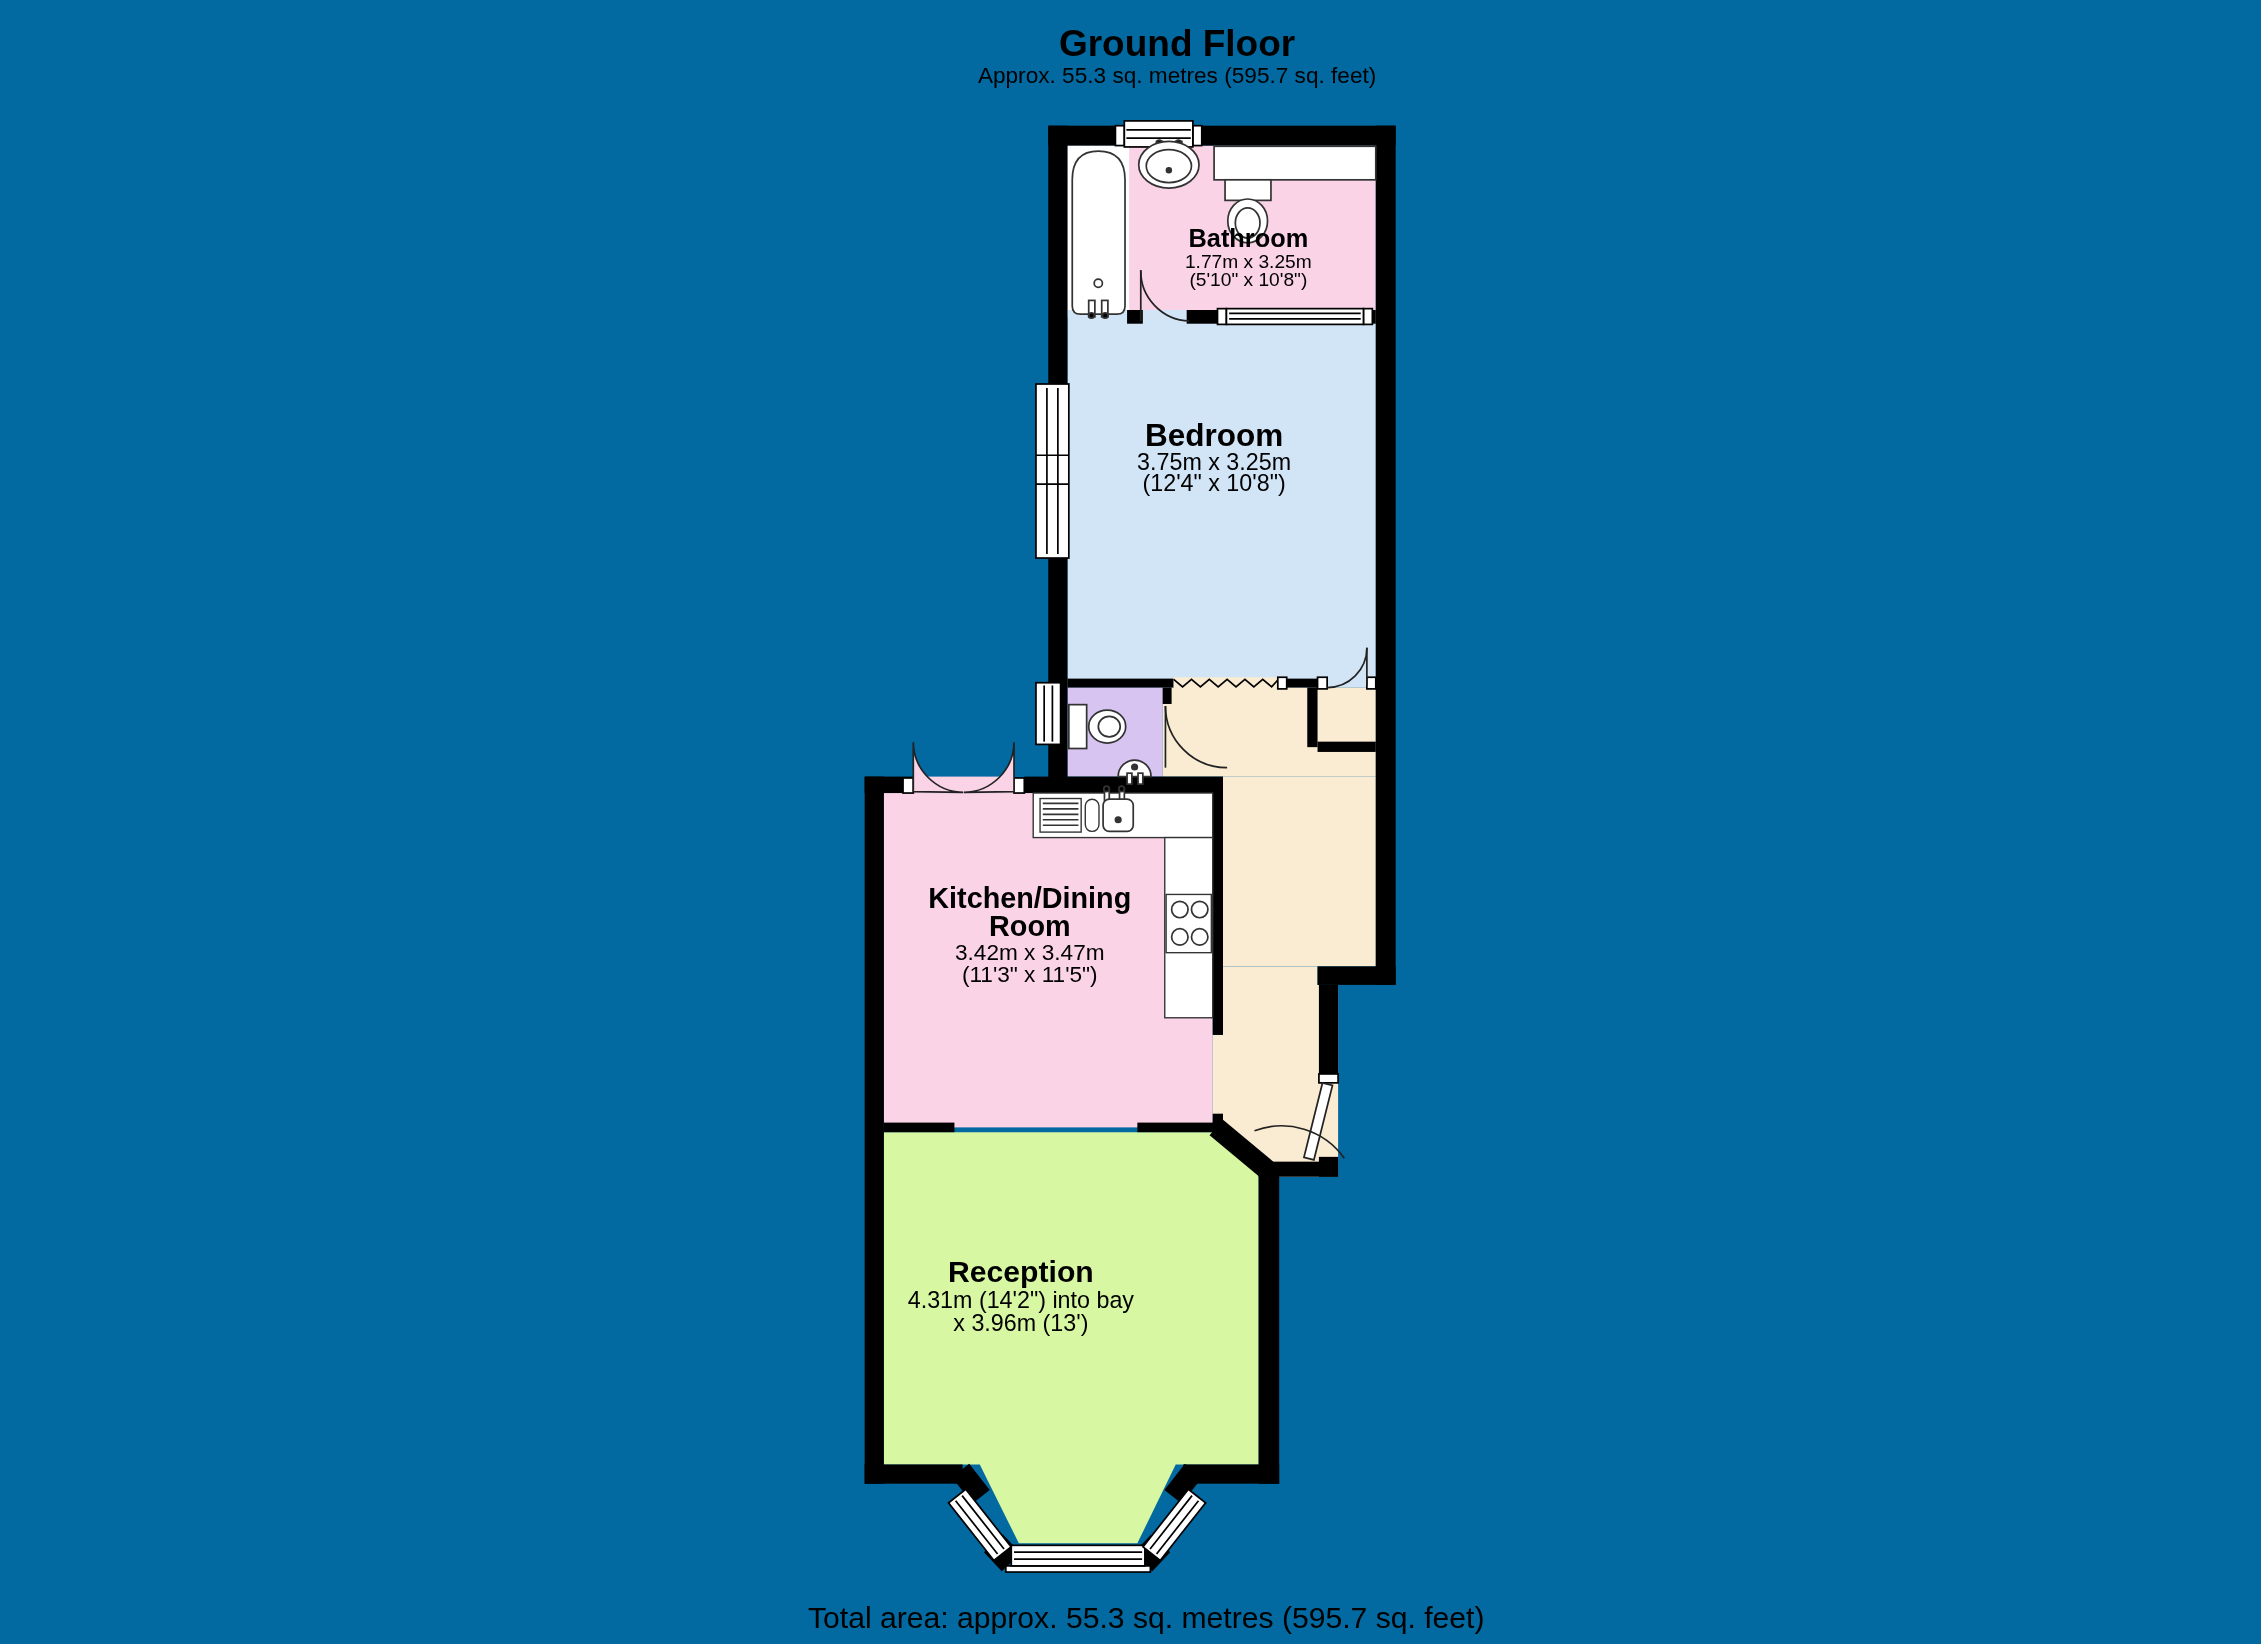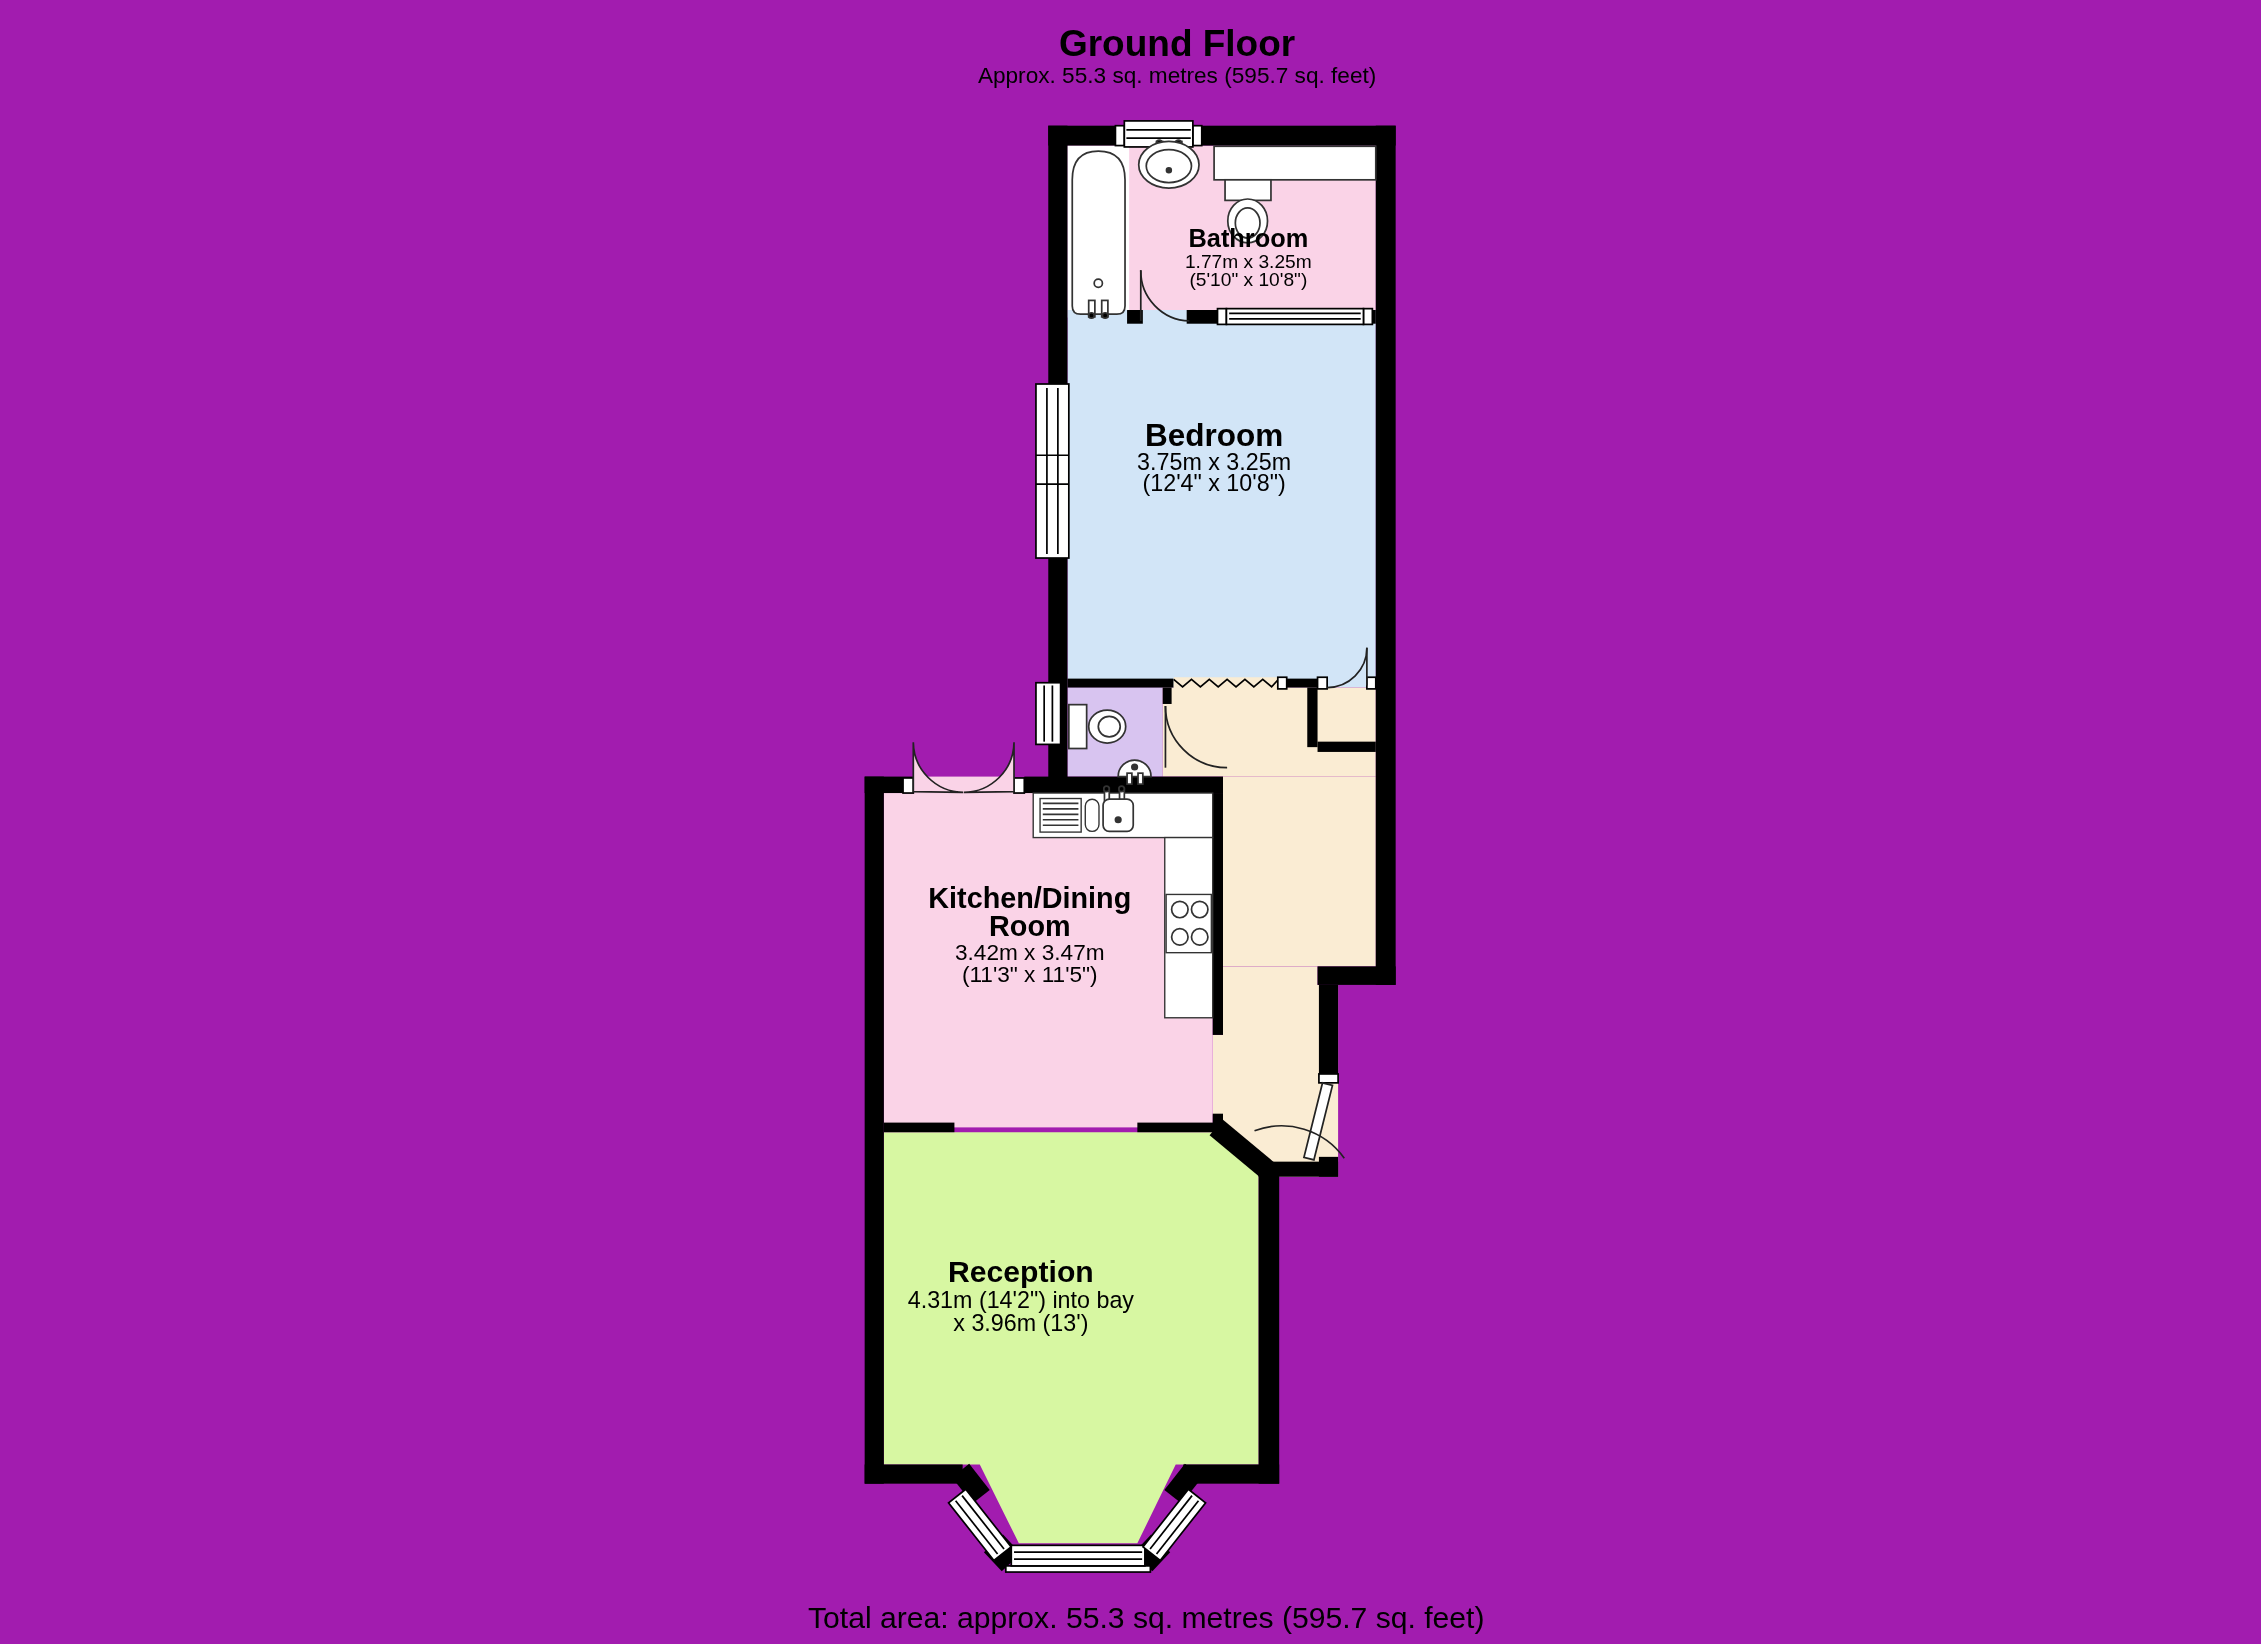--- a/index.html
+++ b/index.html
@@ -1,16 +1,16 @@
 <!DOCTYPE html>
 <html style="font-size:11px"><head>
 <meta charset="utf-8">
 <style>
   html,body{margin:0;padding:0;background:#ffffff;}
-  .page{position:relative;width:2261px;height:1645px;background:#a21caf;overflow:hidden;
+  .page{position:relative;width:2261px;height:1645px;background:#0369a1;overflow:hidden;
         font-family:"Liberation Sans", sans-serif;}
   svg{position:absolute;left:0;top:0;}
   text{font-family:"Liberation Sans", sans-serif;fill:#000;}
   .room-name{font-weight:bold;}
 </style>
 </head>
 <body>
 
 <div class="page">
 <svg width="2261" height="1645" viewBox="0 0 3300 2400">

